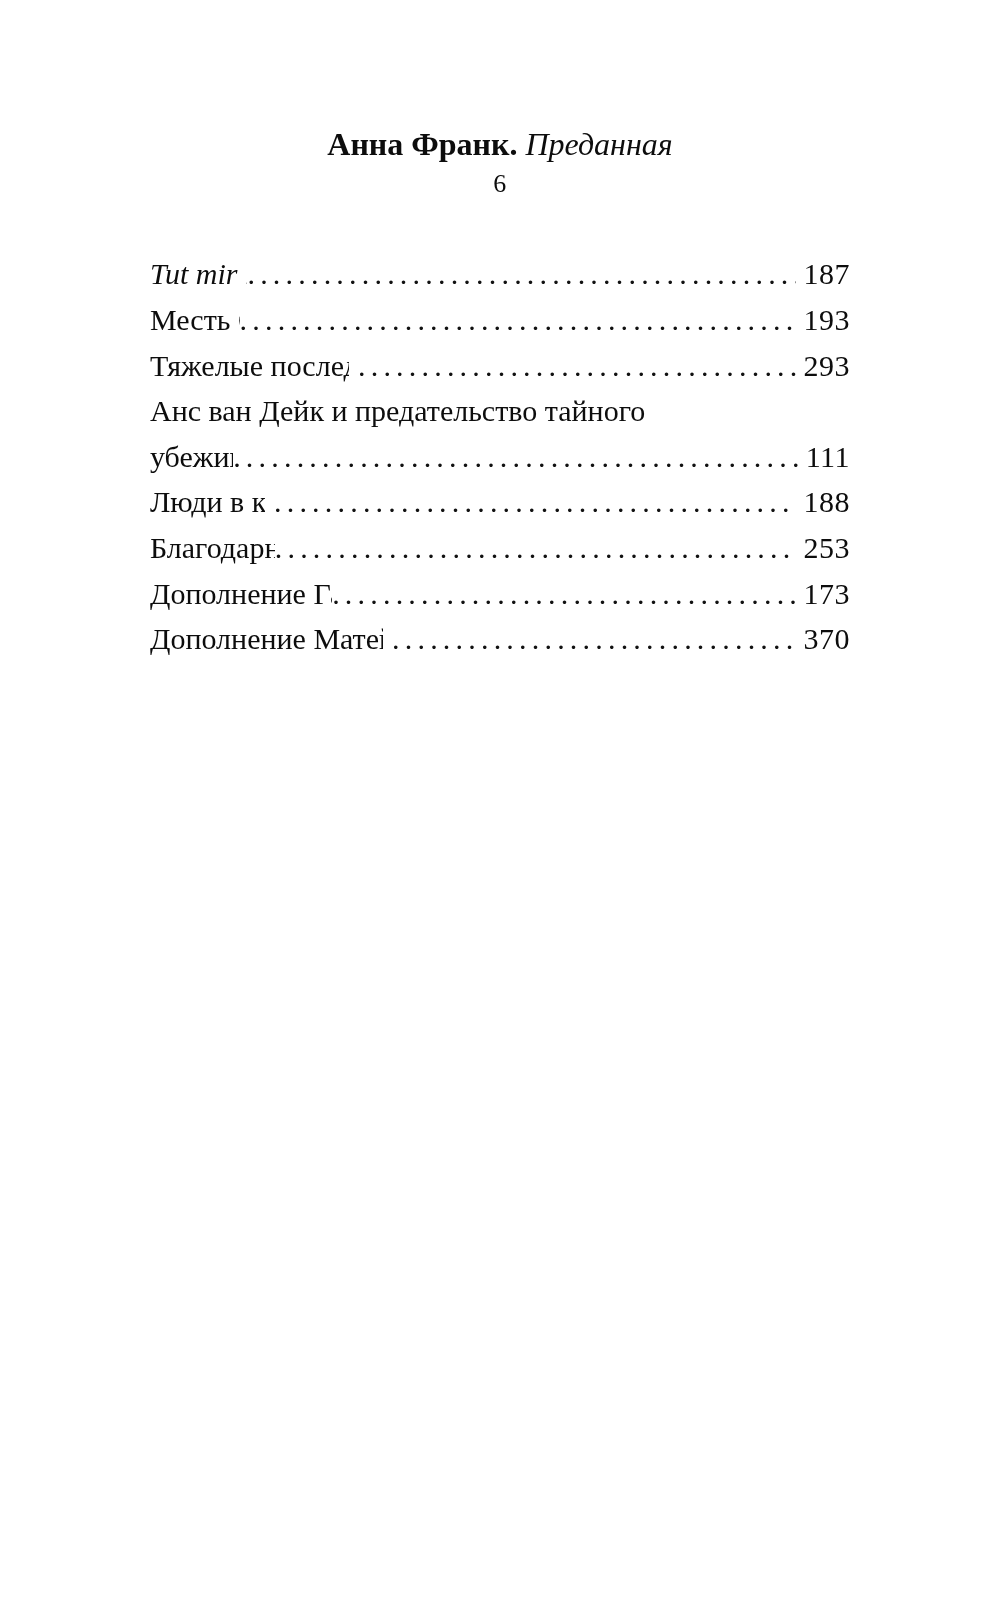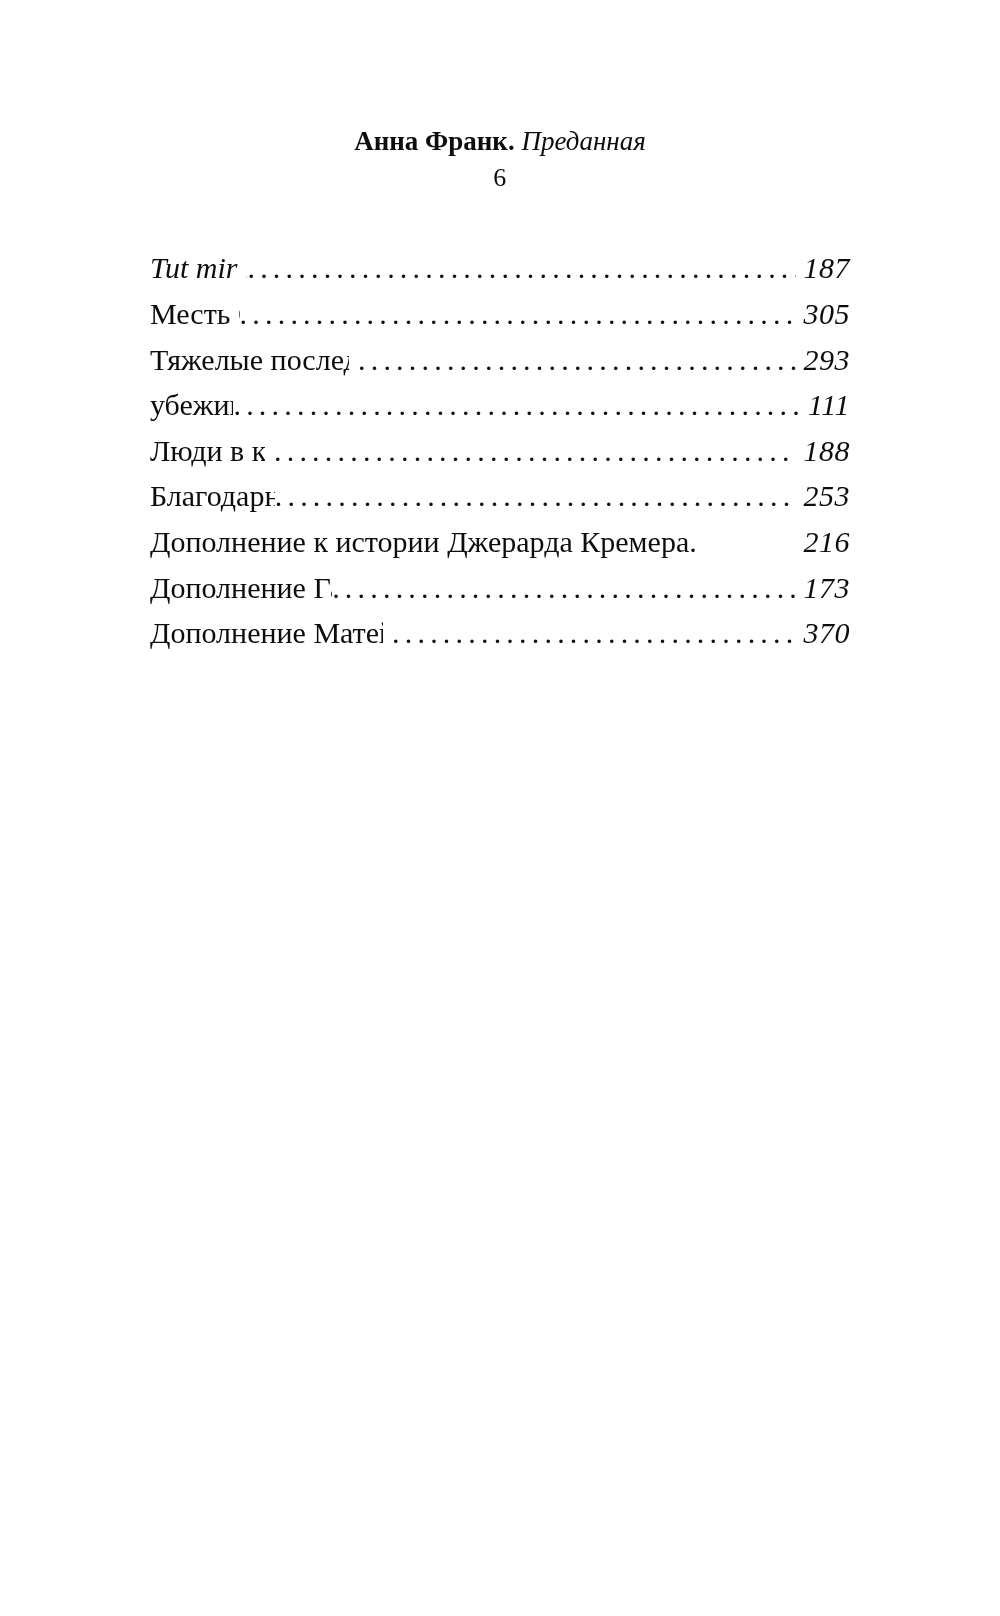--- a/index.html
+++ b/index.html
@@ -17,21 +17,21 @@
   }
   .page {
     width: 1000px;
     height: 1616px;
     box-sizing: border-box;
     padding: 125px 150px 0 150px;
     position: relative;
   }
   .running-head {
     text-align: center;
-    font-size: 27px;
+    font-size: 32px;
     line-height: 1.2;
     margin: 0 0 0 0;
     white-space: nowrap;
   }
   .running-head .rh-bold {
     font-weight: bold;
     font-style: normal;
   }
   .running-head .rh-italic {
     font-style: italic;
@@ -75,21 +75,20 @@
   .toc-entry .leader.tight {
     margin-left: 0;
   }
   .toc-entry .leader.wide-gap {
     margin-left: 9px;
   }
   .toc-entry .page-no {
     flex: 0 0 auto;
     padding-left: 6px;
     letter-spacing: 0.5px;
-    font-style: italic;
   }
   
   .toc-entry.continuation {
     margin-top: 0;
   }
   .no-leader .leader {
     visibility: hidden;
   }
 </style>
 </head>
@@ -107,53 +106,53 @@
 
     <div class="toc-entry">
       <span class="title italic">Tut mir leid</span>
       <span class="leader tight">..............................................................</span>
       <span class="page-no">187</span>
     </div>
 
     <div class="toc-entry">
       <span class="title">Месть СД</span>
       <span class="leader tight">..............................................................</span>
-      <span class="page-no">305</span>
+      <span class="page-no">193</span>
     </div>
 
     <div class="toc-entry">
       <span class="title">Тяжелые последние месяцы</span>
       <span class="leader wide-gap">..............................................................</span>
       <span class="page-no">293</span>
     </div>
 
+    <div class="toc-entry no-leader">
+      <span class="title">Анс ван Дейк и предательство тайного</span>
+      <span class="leader">.</span>
+      <span class="page-no"></span>
+    </div>
 
     <div class="toc-entry continuation">
       <span class="title">убежища</span>
       <span class="leader tight">..............................................................</span>
       <span class="page-no">111</span>
     </div>
 
     <div class="toc-entry">
       <span class="title">Люди в книге</span>
       <span class="leader wide-gap">..............................................................</span>
       <span class="page-no">188</span>
     </div>
 
     <div class="toc-entry">
       <span class="title">Благодарности</span>
       <span class="leader tight">..............................................................</span>
       <span class="page-no">253</span>
     </div>
 
-    <div class="toc-entry no-leader">
-      <span class="title">Дополнение к истории Джерарда Кремера.</span>
-      <span class="leader">.</span>
-      <span class="page-no">216</span>
-    </div>
 
     <div class="toc-entry">
       <span class="title">Дополнение Ганса Лама</span>
       <span class="leader tight">..............................................................</span>
       <span class="page-no">173</span>
     </div>
 
     <div class="toc-entry">
       <span class="title">Дополнение Матейса Шуйтемакера</span>
       <span class="leader wide-gap">..............................................................</span>

